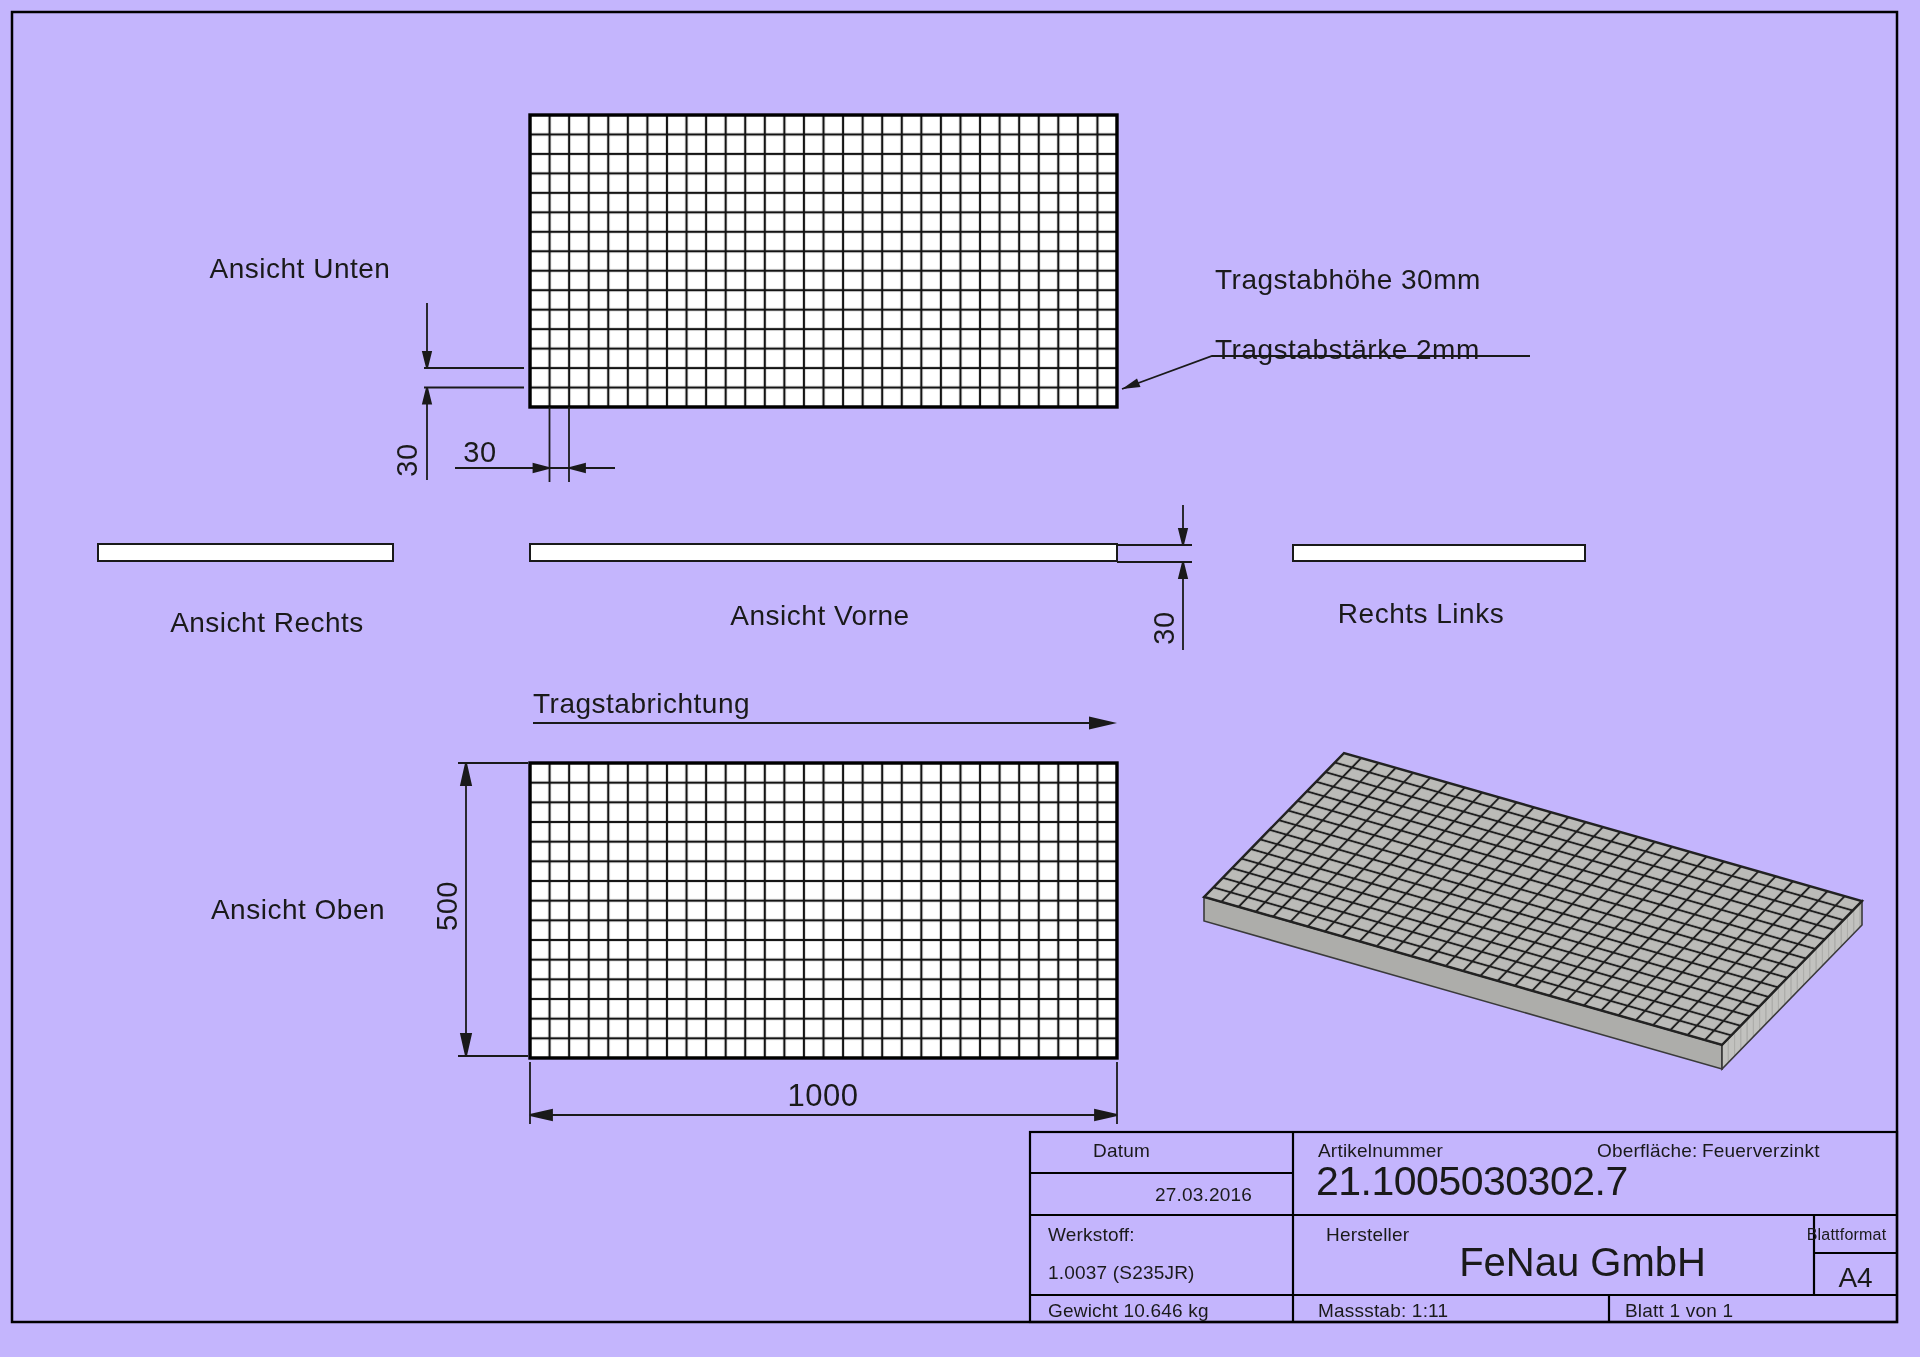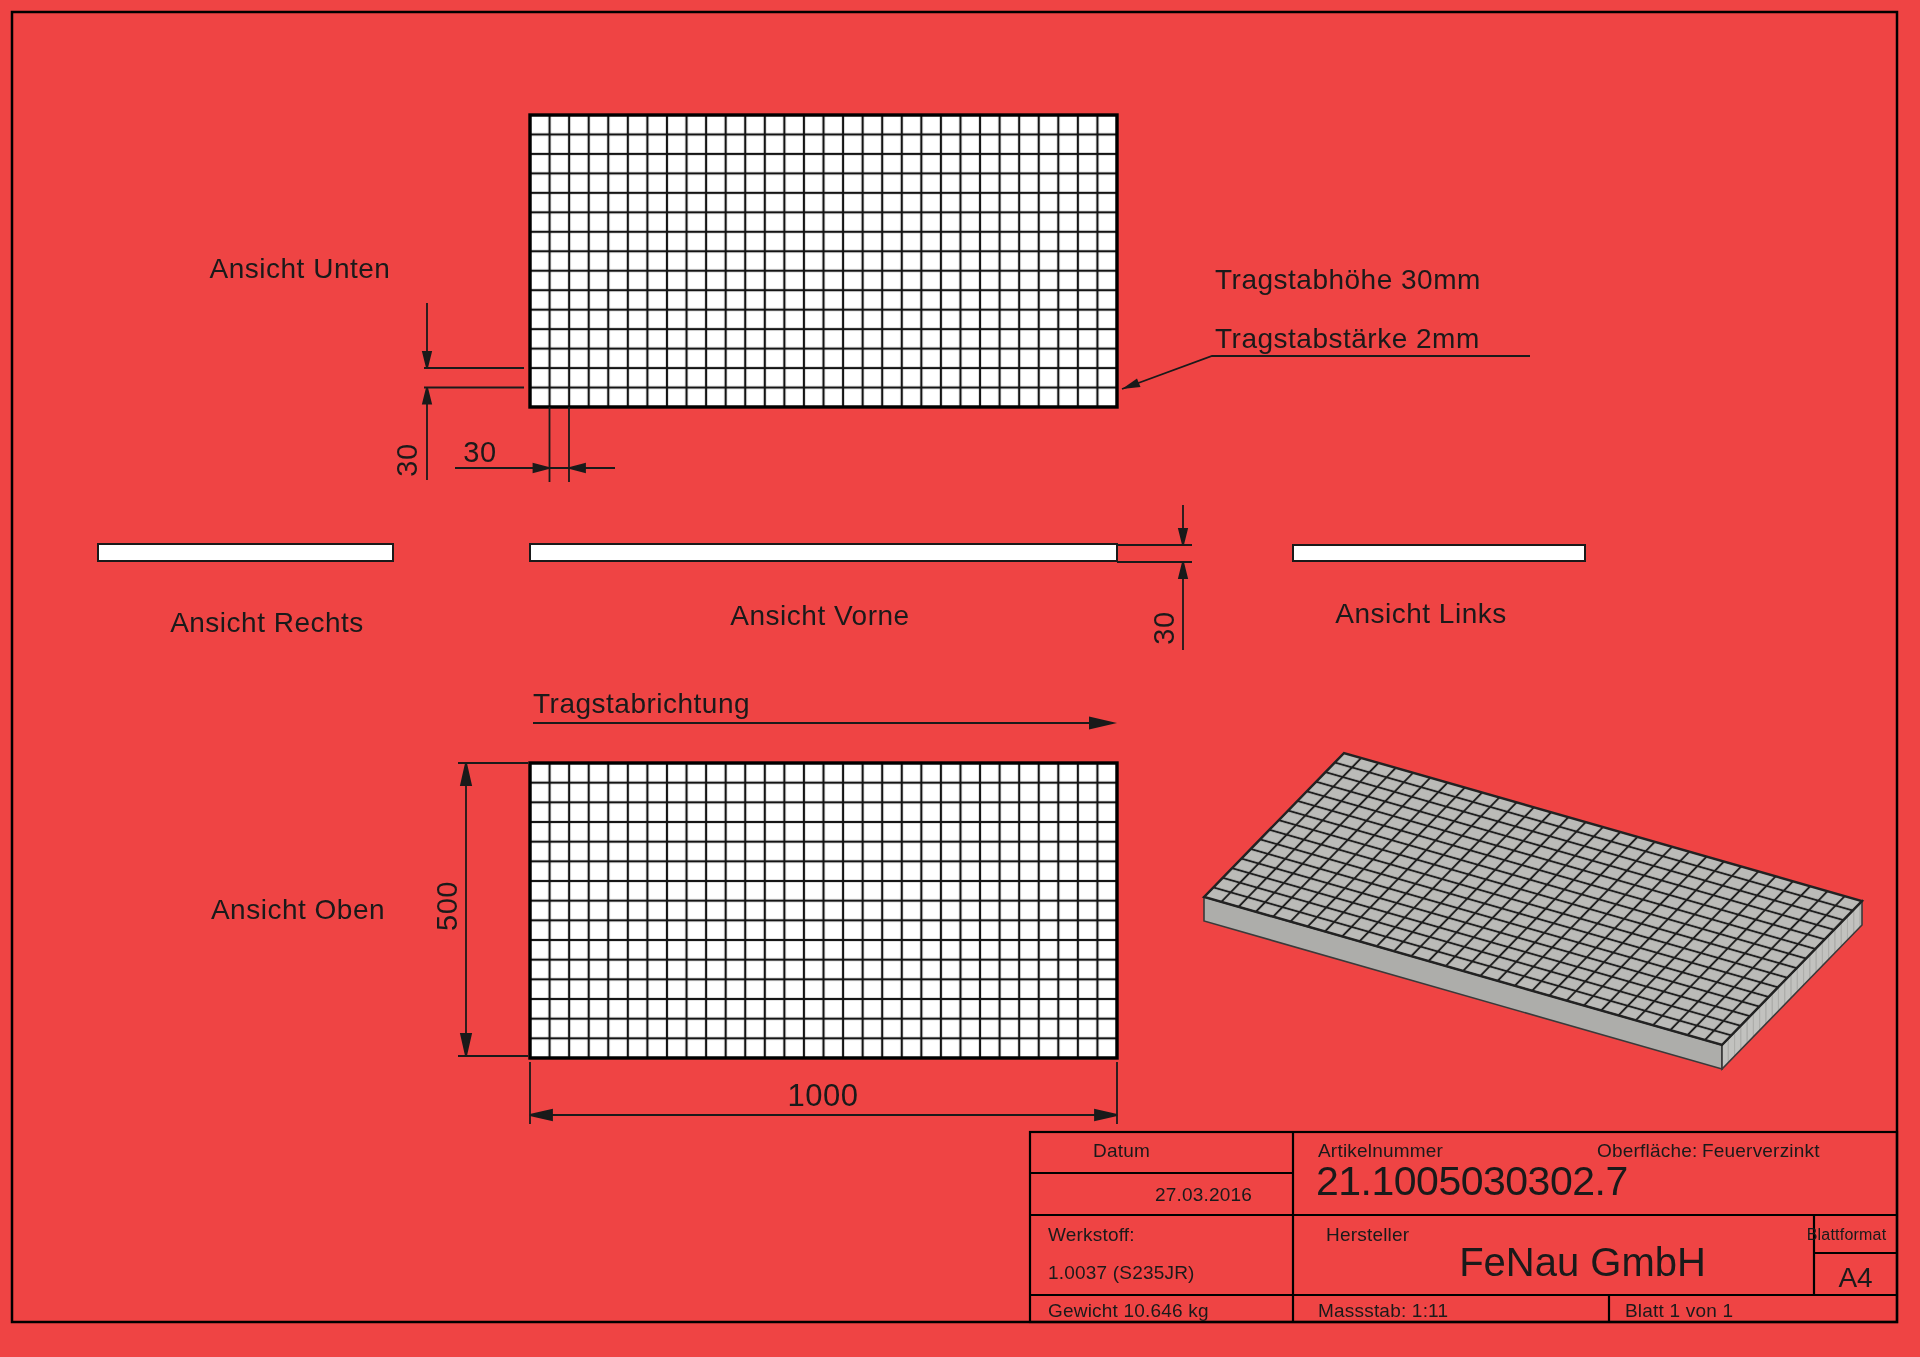--- a/index.html
+++ b/index.html
@@ -1,19 +1,19 @@
 <!DOCTYPE html>
 <html><head>
 <meta charset="utf-8">
 <style>
   html,body{margin:0;padding:0;background:#ffffff;}
   #page{
     position:relative;
     width:1920px;height:1357px;
-    background:#ef4444;
+    background:#c4b5fd;
     font-family:"Liberation Sans", sans-serif;
     color:#1a1a1a;
     overflow:hidden;
   }
   #vector-layer{position:absolute;left:0;top:0;}
   .lbl{
     position:absolute;
     font-size:28px;
     letter-spacing:0.5px;
     color:#1a1a1a;
@@ -131,27 +131,27 @@
       <line x1="1609" y1="1295" x2="1609" y2="1322"></line>
     </g>
   </svg>
 
   <div class="lbl ctr" style="left:190px;top:255px;width:220px;">Ansicht Unten</div>
 
   <div class="lbl ctr" style="left:157px;top:609px;width:220px;">Ansicht Rechts</div>
 
   <div class="lbl ctr" style="left:710px;top:602px;width:220px;">Ansicht Vorne</div>
 
-  <div class="lbl ctr" style="left:1311px;top:600px;width:220px;">Ansicht Links</div>
+  <div class="lbl ctr" style="left:1311px;top:600px;width:220px;">Rechts Links</div>
 
   <div class="lbl ctr" style="left:188px;top:896px;width:220px;">Ansicht Oben</div>
 
   <div class="lbl" style="left:1215px;top:266px;">Tragstabhöhe 30mm</div>
 
-  <div class="lbl" style="left:1215px;top:325px;">Tragstabstärke 2mm</div>
+  <div class="lbl" style="left:1215px;top:336px;">Tragstabstärke 2mm</div>
 
   <div class="lbl" style="left:533px;top:690px;">Tragstabrichtung</div>
 
   <div class="lbl dim ctr rot" style="left:383px;top:436px;width:48px;height:48px;">30</div>
 
   <div class="lbl dim ctr" style="left:456px;top:438px;width:48px;">30</div>
 
   <div class="lbl dim ctr rot" style="left:1140px;top:604px;width:48px;height:48px;">30</div>
 
   <div class="lbl dim ctr rot" style="left:407px;top:866px;width:80px;height:80px;">500</div>

